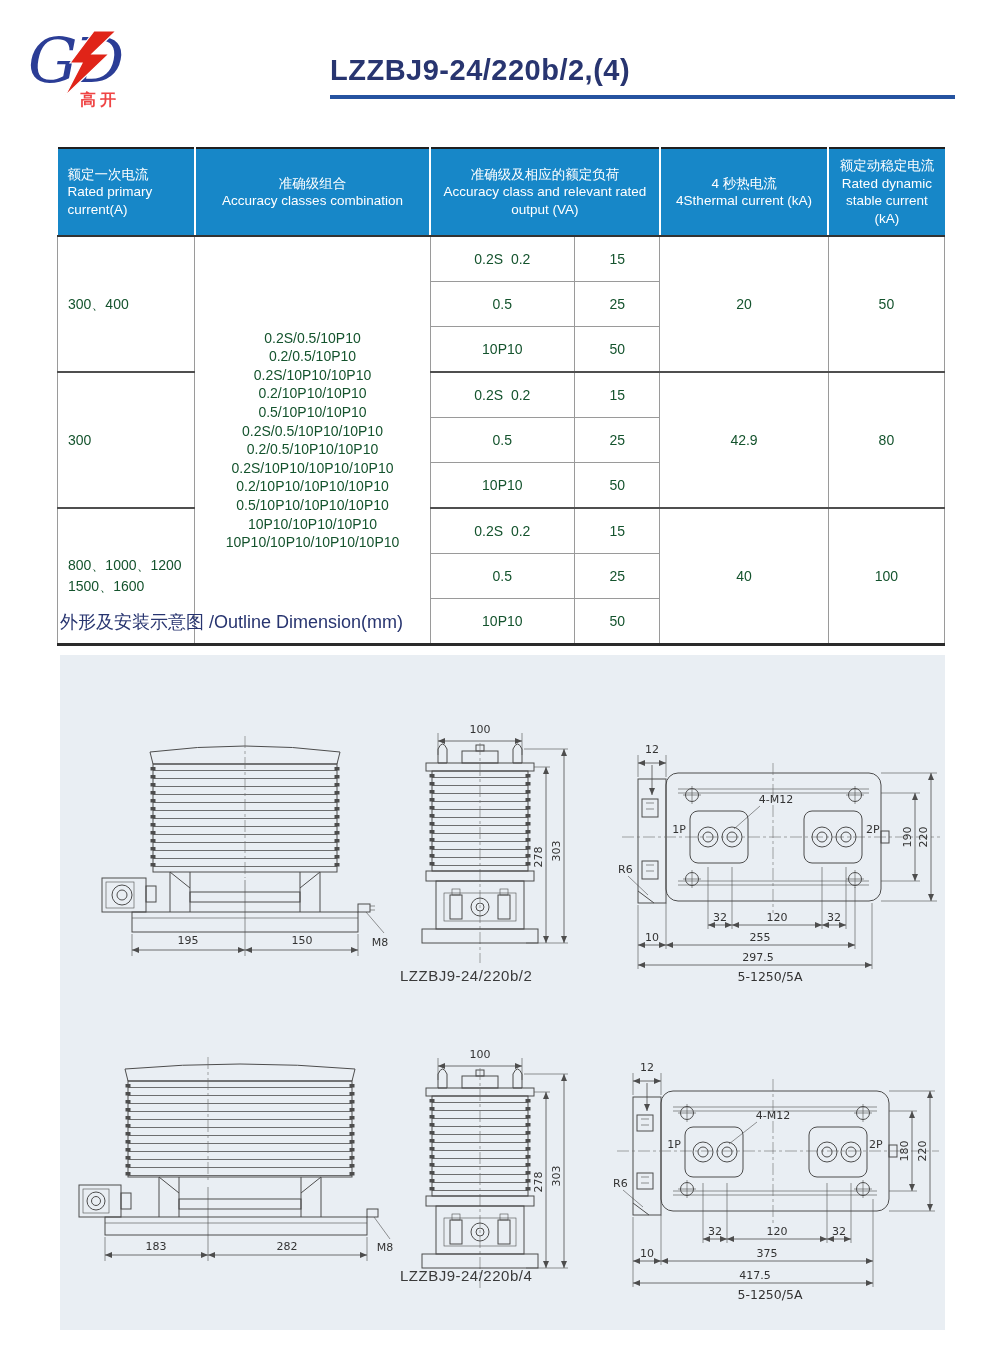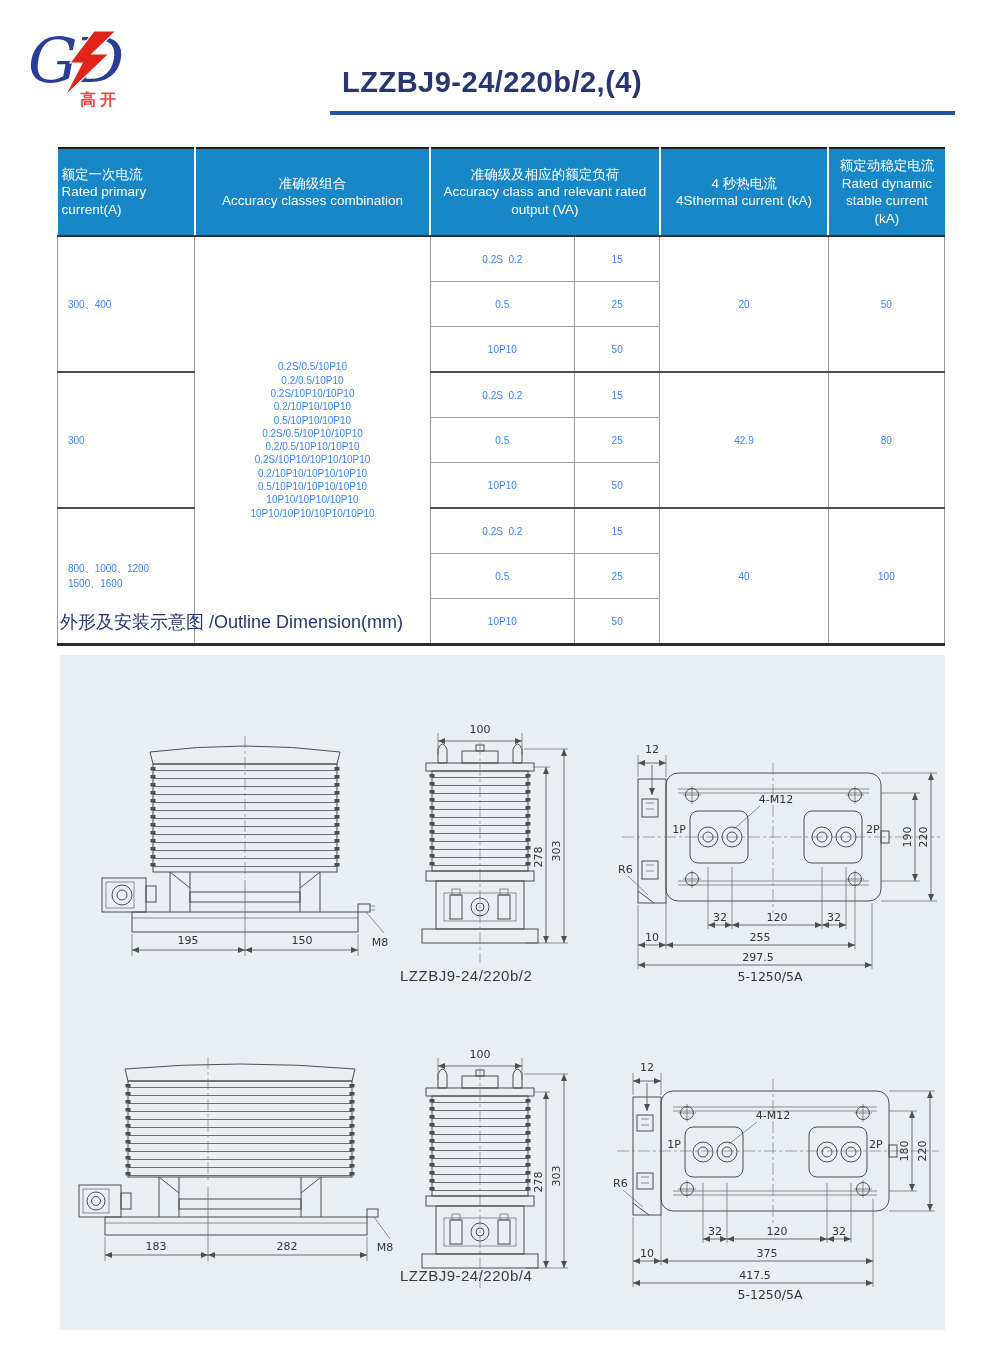--- a/index.html
+++ b/index.html
@@ -8,33 +8,33 @@
   .abs{position:absolute}
 
   
   .logo{left:28px;top:30px;width:140px;height:92px}
   .logo-text{font-family:"DejaVu Serif",serif;font-style:italic;font-weight:400;
              font-size:62px;line-height:1;color:#2b3d96;letter-spacing:-3px}
   .logo-bolt{position:absolute;left:34px;top:0}
   .logo-sub{position:absolute;left:52px;top:60px;font-size:16px;font-weight:700;
             color:#ef4444;letter-spacing:4px}
   .title-block{left:330px;top:54px;width:625px}
-  .model-title{margin:12px;font-size:29px;font-weight:700;color:#283570;letter-spacing:.5px}
+  .model-title{margin:0;font-size:29px;font-weight:700;color:#283570;letter-spacing:.5px}
   .product-title{margin:3px 0 0;font-size:20px;color:#45454d}
   .title-rule{height:4px;background:#2553a0;margin-top:8px}
 
   
   .spec-table{left:57px;top:147px;width:888px;border-collapse:collapse;table-layout:fixed;
               border-top:2px solid #1f1f1f;border-bottom:3px solid #2a2a2a;background:#fff}
   .spec-table th{background:#1787c8;color:#fff;font-weight:400;font-size:13.5px;line-height:1.3;
                  padding:8px 5px;border-left:2px solid #fff;border-right:2px solid #fff;
                  border-bottom:2px solid #333;height:46px;vertical-align:middle;text-align:center}
-  .spec-table th:first-child{border-left:none;text-align:left;padding-left:4px}
+  .spec-table th:first-child{border-left:none;text-align:left;padding-left:10px}
   .spec-table th:last-child{border-right:none}
-  .spec-table td{border:1px solid #9a9a9a;font-size:10px;color:#3b82f6;text-align:center;
+  .spec-table td{border:1px solid #9a9a9a;font-size:14px;color:#14532d;text-align:center;
                  vertical-align:middle;height:40px;padding:2px 6px}
   .spec-table td.cell-current{text-align:left;padding-left:10px;white-space:pre-line;line-height:1.5}
   .spec-table tr.gstart td{border-top:2px solid #4f4f4f}
   .cell-combos{font-size:13.5px;line-height:1.33}
   .cls-cell{white-space:pre-wrap}
 
   
   .section-title{left:60px;top:610px;font-size:18px;color:#283570}
   .panel{left:60px;top:655px;width:885px;height:675px;background:#e9eef3}
   .panel svg{position:absolute}

